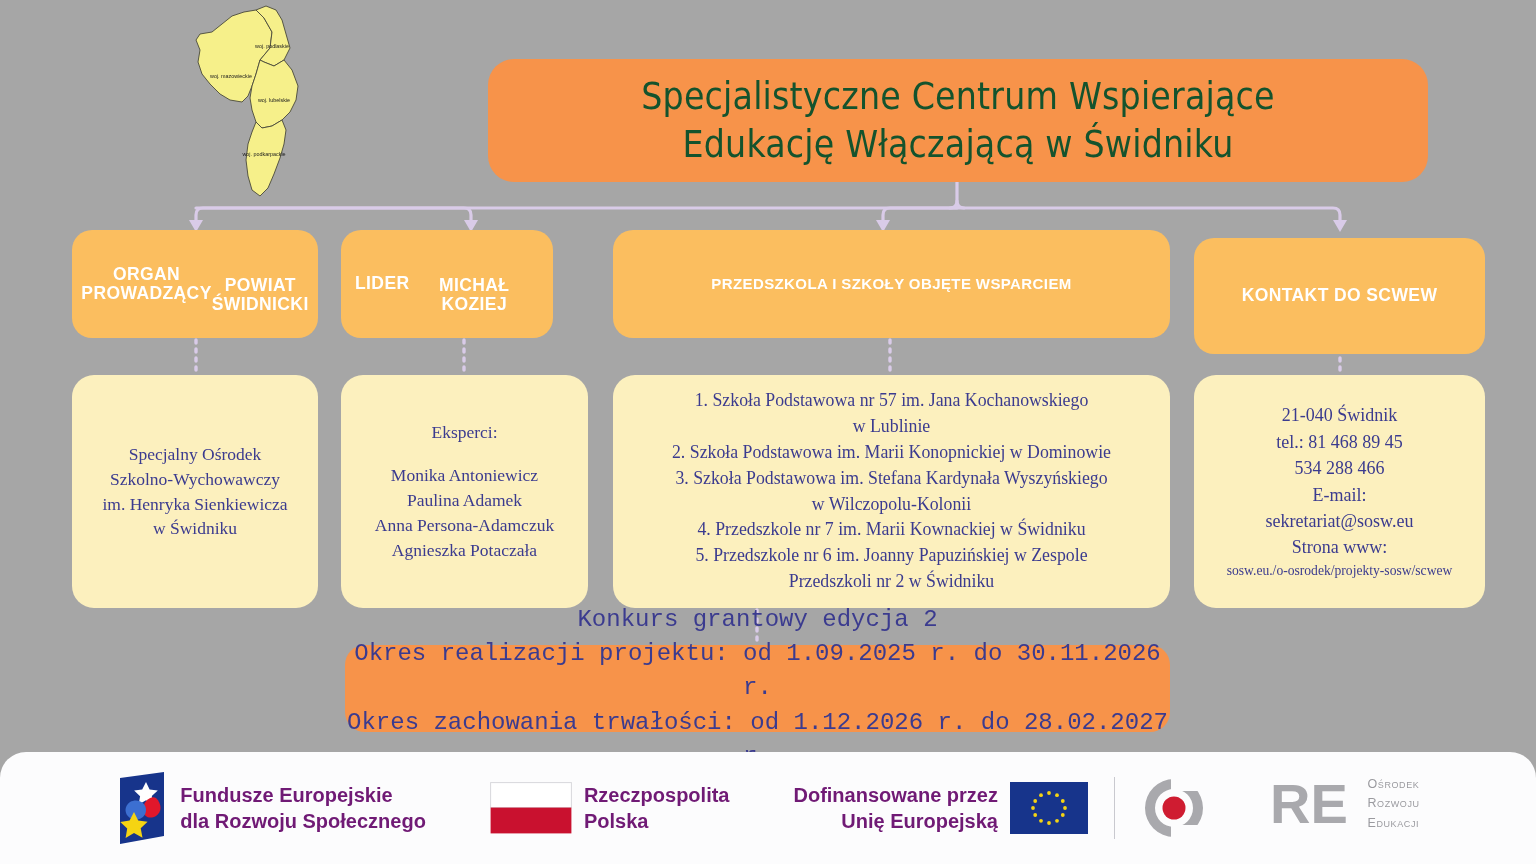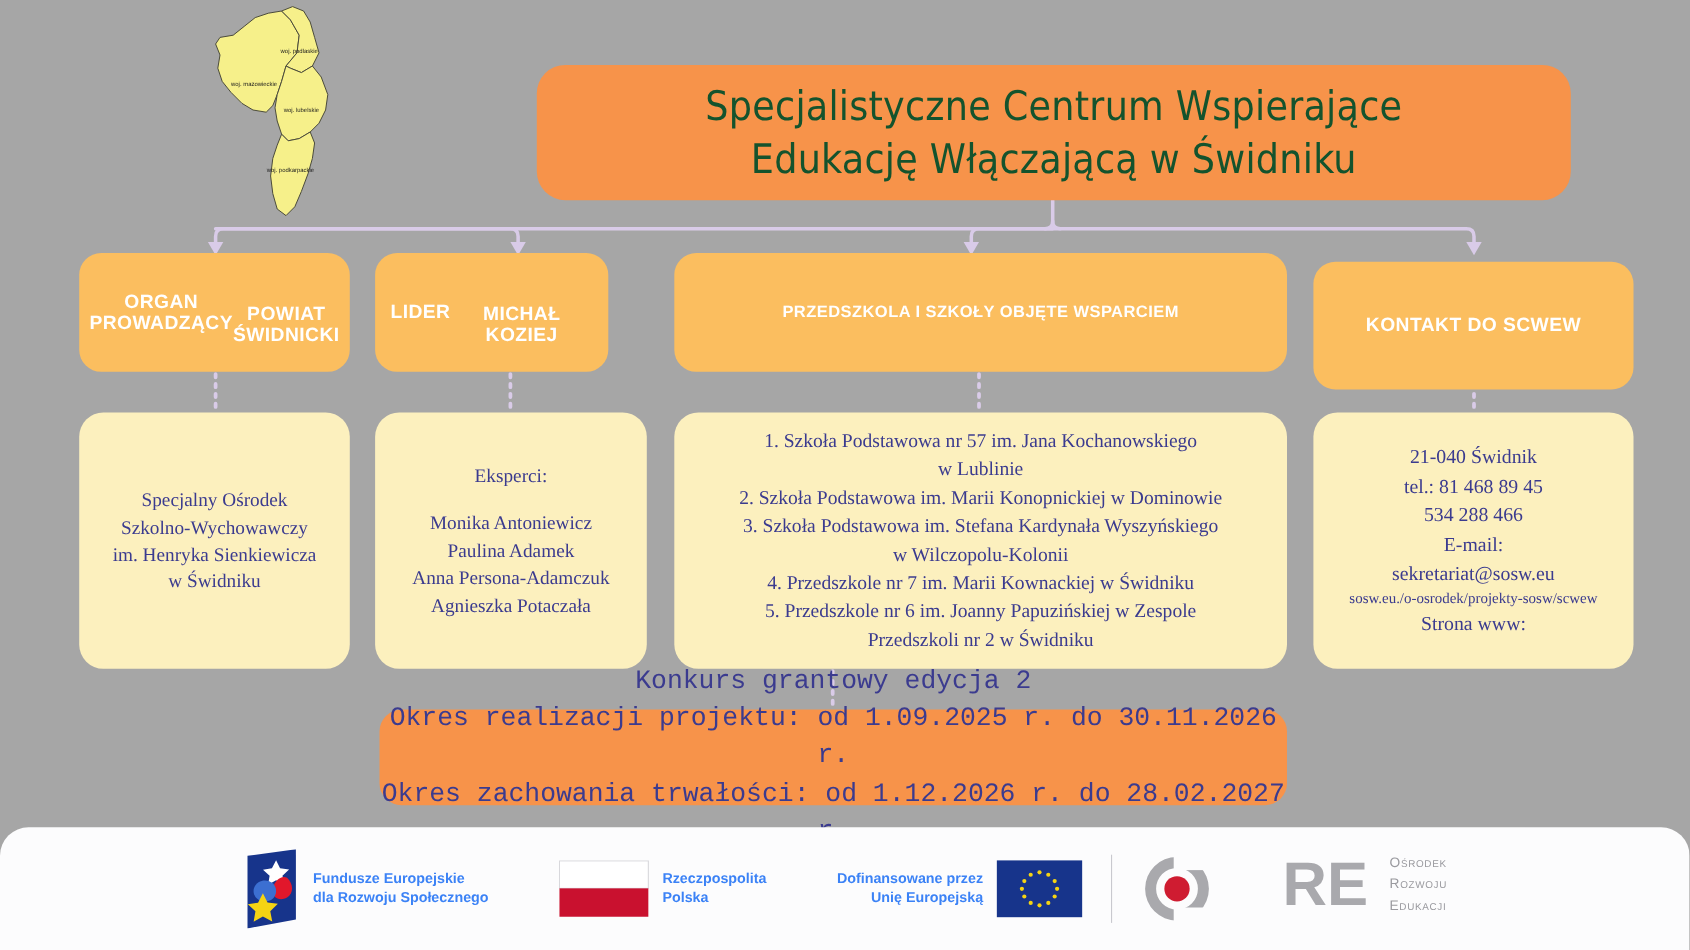--- a/index.html
+++ b/index.html
@@ -87,21 +87,21 @@
   
   .footer-band {
     position: absolute; left: 0; top: 752px; width: 1536px; height: 112px;
     background: #fcfcfd; border-top-left-radius: 26px; border-top-right-radius: 26px;
   }
   .footer-inner {
     position: absolute; left: 0; top: 0; width: 100%; height: 100%;
     display: flex; align-items: center; justify-content: center; gap: 0px;
   }
   .logo-group { display: flex; align-items: center; gap: 12px; }
-  .logo-text { font-size: 13px; font-weight: bold; color: #3b82f6; line-height: 1.3; white-space: pre-line; }
+  .logo-text { font-size: 20px; font-weight: bold; color: #701a75; line-height: 1.3; white-space: pre-line; }
   .logo-text.right { text-align: right; }
 
   #fe-logo { margin-left: 0px; }
   .sep-rule { width: 1.5px; height: 62px; background: #c9c9cf; margin: 0 26px; }
 
   .ore-wrap { display: flex; gap: 11px; }
   .ore-sub {
     font-size: 12.5px; color: #9a9a9f; line-height: 1.55; letter-spacing: .6px;
     white-space: pre-line; font-variant: small-caps;
   }
@@ -208,22 +208,22 @@
     </div>
   </div>
 
   <div class="content-card" id="card-3">
     <div class="body">
       <div class="row">21-040 Świdnik</div>
       <div class="row">tel.: 81 468 89 45</div>
       <div class="row">534 288 466</div>
       <div class="row">E-mail:</div>
       <div class="row">sekretariat@sosw.eu</div>
+      <div class="row">Strona www:</div>
       <div class="row small">sosw.eu./o-osrodek/projekty-sosw/scwew</div>
-      <div class="row">Strona www:</div>
     </div>
   </div>
 
   <div class="note-box">
     <div class="note-text">Konkurs grantowy edycja 2
 Okres realizacji projektu: od 1.09.2025 r. do 30.11.2026 r.
 Okres zachowania trwałości: od 1.12.2026 r. do 28.02.2027 r.</div>
   </div>
 
   <div class="footer-band">

